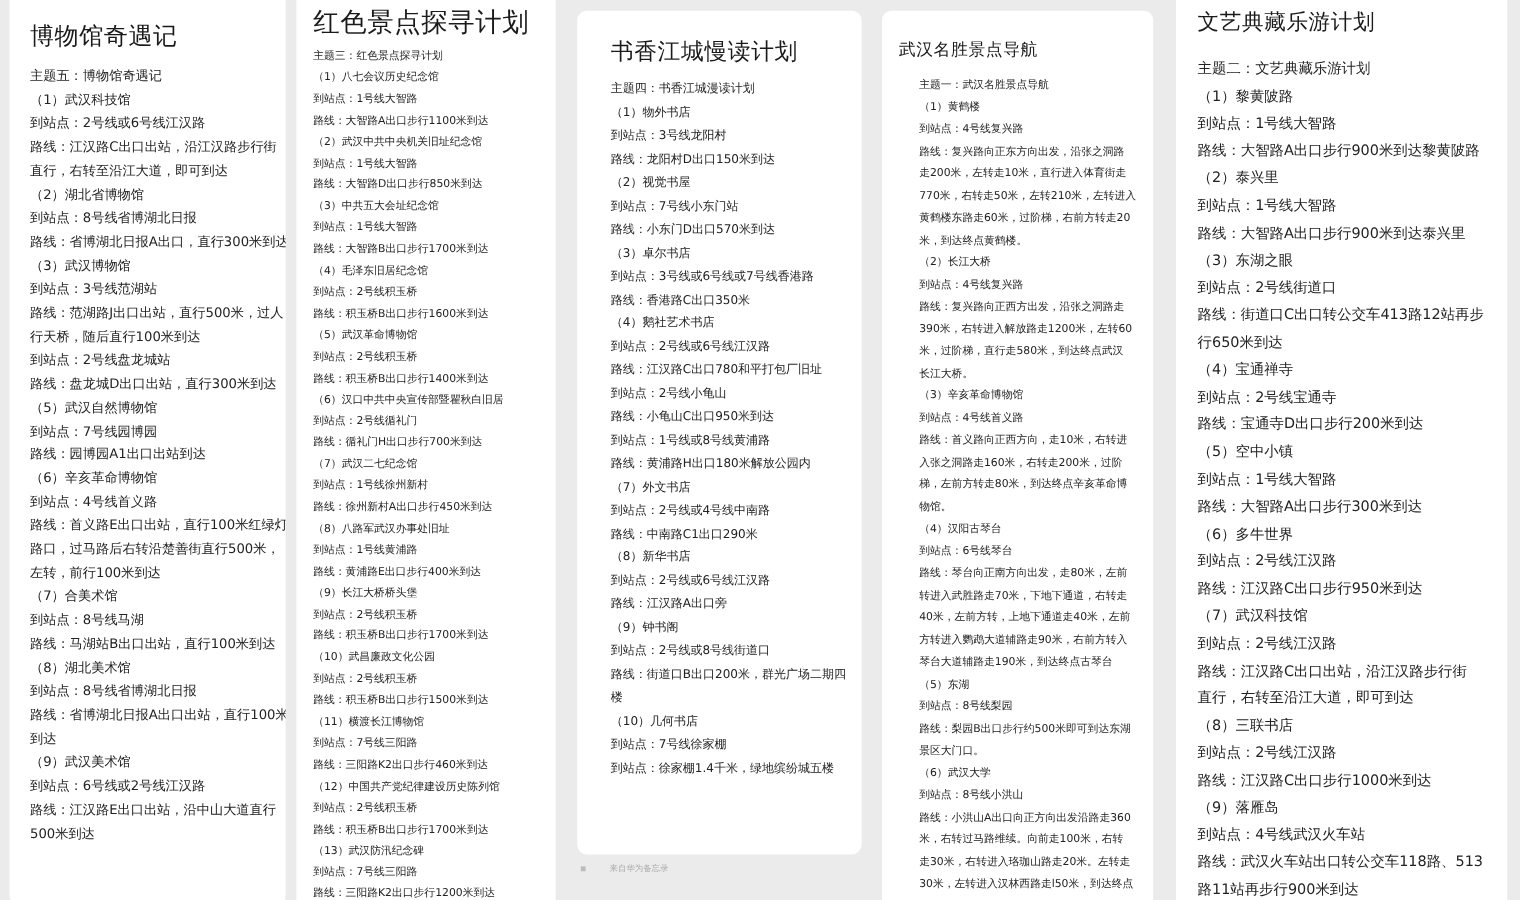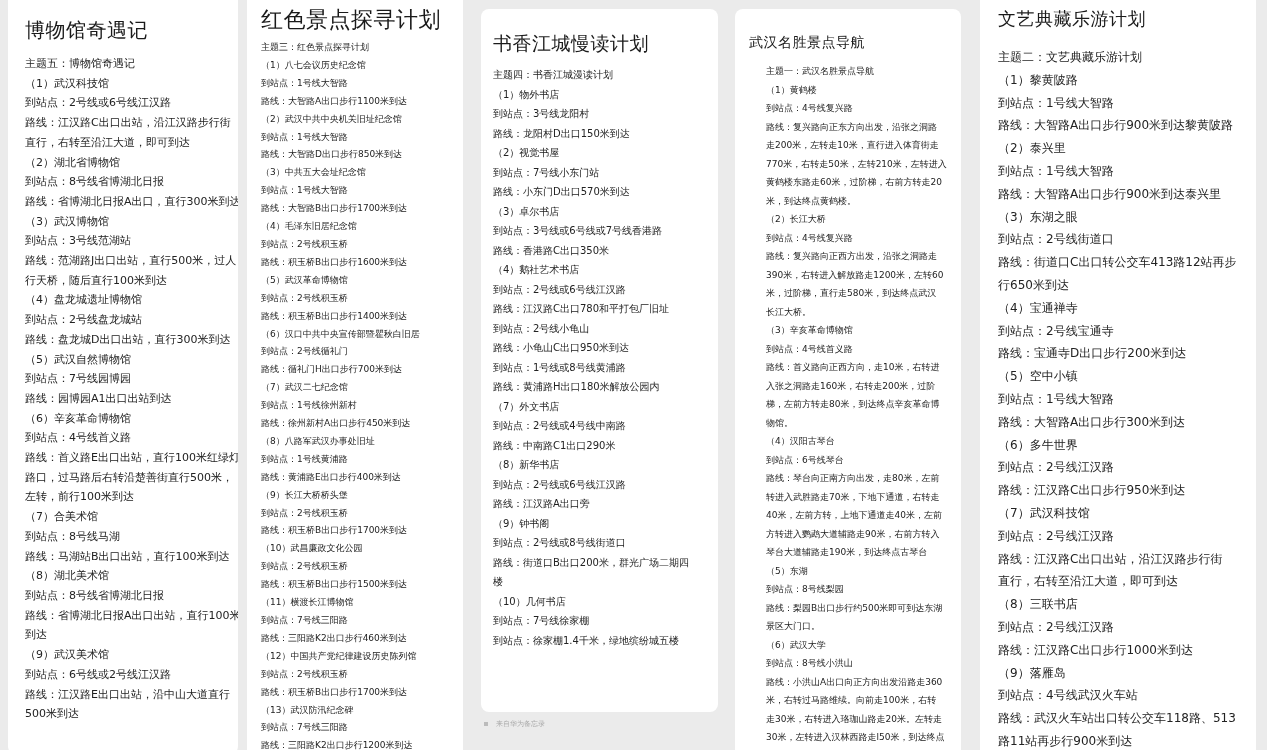--- a/index.html
+++ b/index.html
@@ -24,40 +24,40 @@
     #p1 .title { font-size:20px; line-height:28px; margin-bottom:10px; }
     #p1 .line { font-size:11px; line-height:19.7px; }
     #p1 .body { width:212px; }
 
     
     #p2 { left:247px; top:-4px; width:216px; height:760px; padding:11px 0 0 14px; }
     #p2 .title { font-size:22px; line-height:26px; margin-bottom:6px; }
     #p2 .line { font-size:9px; line-height:17.9px; }
 
     
-    #p3 { left:481px; top:9px; width:237px; height:703px; border-radius:8px; padding:20px 0 0 12px; }
+    #p3 { left:481px; top:9px; width:237px; height:703px; border-radius:8px; padding:20px 0 0 28px; }
     #p3 .title { font-size:19px; line-height:28px; margin-bottom:8px; }
     #p3 .line { font-size:10px; line-height:19.5px; }
     #p3 .body { width:215px; }
 
     
     #p4 { left:735px; top:9px; width:226px; height:760px; border-radius:8px 8px 0 0; padding:19px 0 0 14px; }
     #p4 .title { font-size:14px; line-height:28px; margin-bottom:6px; }
     #p4 .line { font-size:9px; line-height:18.5px;margin-left:17px; }
     #p4 .body { width:200px; }
 
     
     #p5 { left:980px; top:-4px; width:276px; height:760px; padding:8px 0 0 18px; }
     #p5 .title { font-size:18px; line-height:30px; margin-bottom:12px; }
     #p5 .line { font-size:12px; line-height:22.8px; }
     #p5 .body { width:250px; }
 
     .footer-note {
       position:absolute; left:484px; top:719px;
-      font-size:7px; color:#aaa; display:flex; align-items:center; gap:8px;
+      font-size:7px; color:#aaa; display:flex; align-items:center; gap:20px;
     }
     .footer-note .ic { width:4px; height:4px; background:#bbb; display:inline-block; }
   </style>
 </head>
 <body>
 
 <div class="panel" id="p1">
   <div class="title">博物馆奇遇记</div>
   <div class="body">
       <div class="line">主题五：博物馆奇遇记</div>
@@ -65,21 +65,20 @@
       <div class="line">到站点：2号线或6号线江汉路</div>
       <div class="line">路线：江汉路C出口出站，沿江汉路步行街</div>
       <div class="line">直行，右转至沿江大道，即可到达</div>
       <div class="line">（2）湖北省博物馆</div>
       <div class="line">到站点：8号线省博湖北日报</div>
       <div class="line">路线：省博湖北日报A出口，直行300米到达</div>
       <div class="line">（3）武汉博物馆</div>
       <div class="line">到站点：3号线范湖站</div>
       <div class="line">路线：范湖路J出口出站，直行500米，过人</div>
       <div class="line">行天桥，随后直行100米到达</div>
-      <div class="line">（4）盘龙城遗址博物馆</div>
       <div class="line">到站点：2号线盘龙城站</div>
       <div class="line">路线：盘龙城D出口出站，直行300米到达</div>
       <div class="line">（5）武汉自然博物馆</div>
       <div class="line">到站点：7号线园博园</div>
       <div class="line">路线：园博园A1出口出站到达</div>
       <div class="line">（6）辛亥革命博物馆</div>
       <div class="line">到站点：4号线首义路</div>
       <div class="line">路线：首义路E出口出站，直行100米红绿灯</div>
       <div class="line">路口，过马路后右转沿楚善街直行500米，</div>
       <div class="line">左转，前行100米到达</div>

